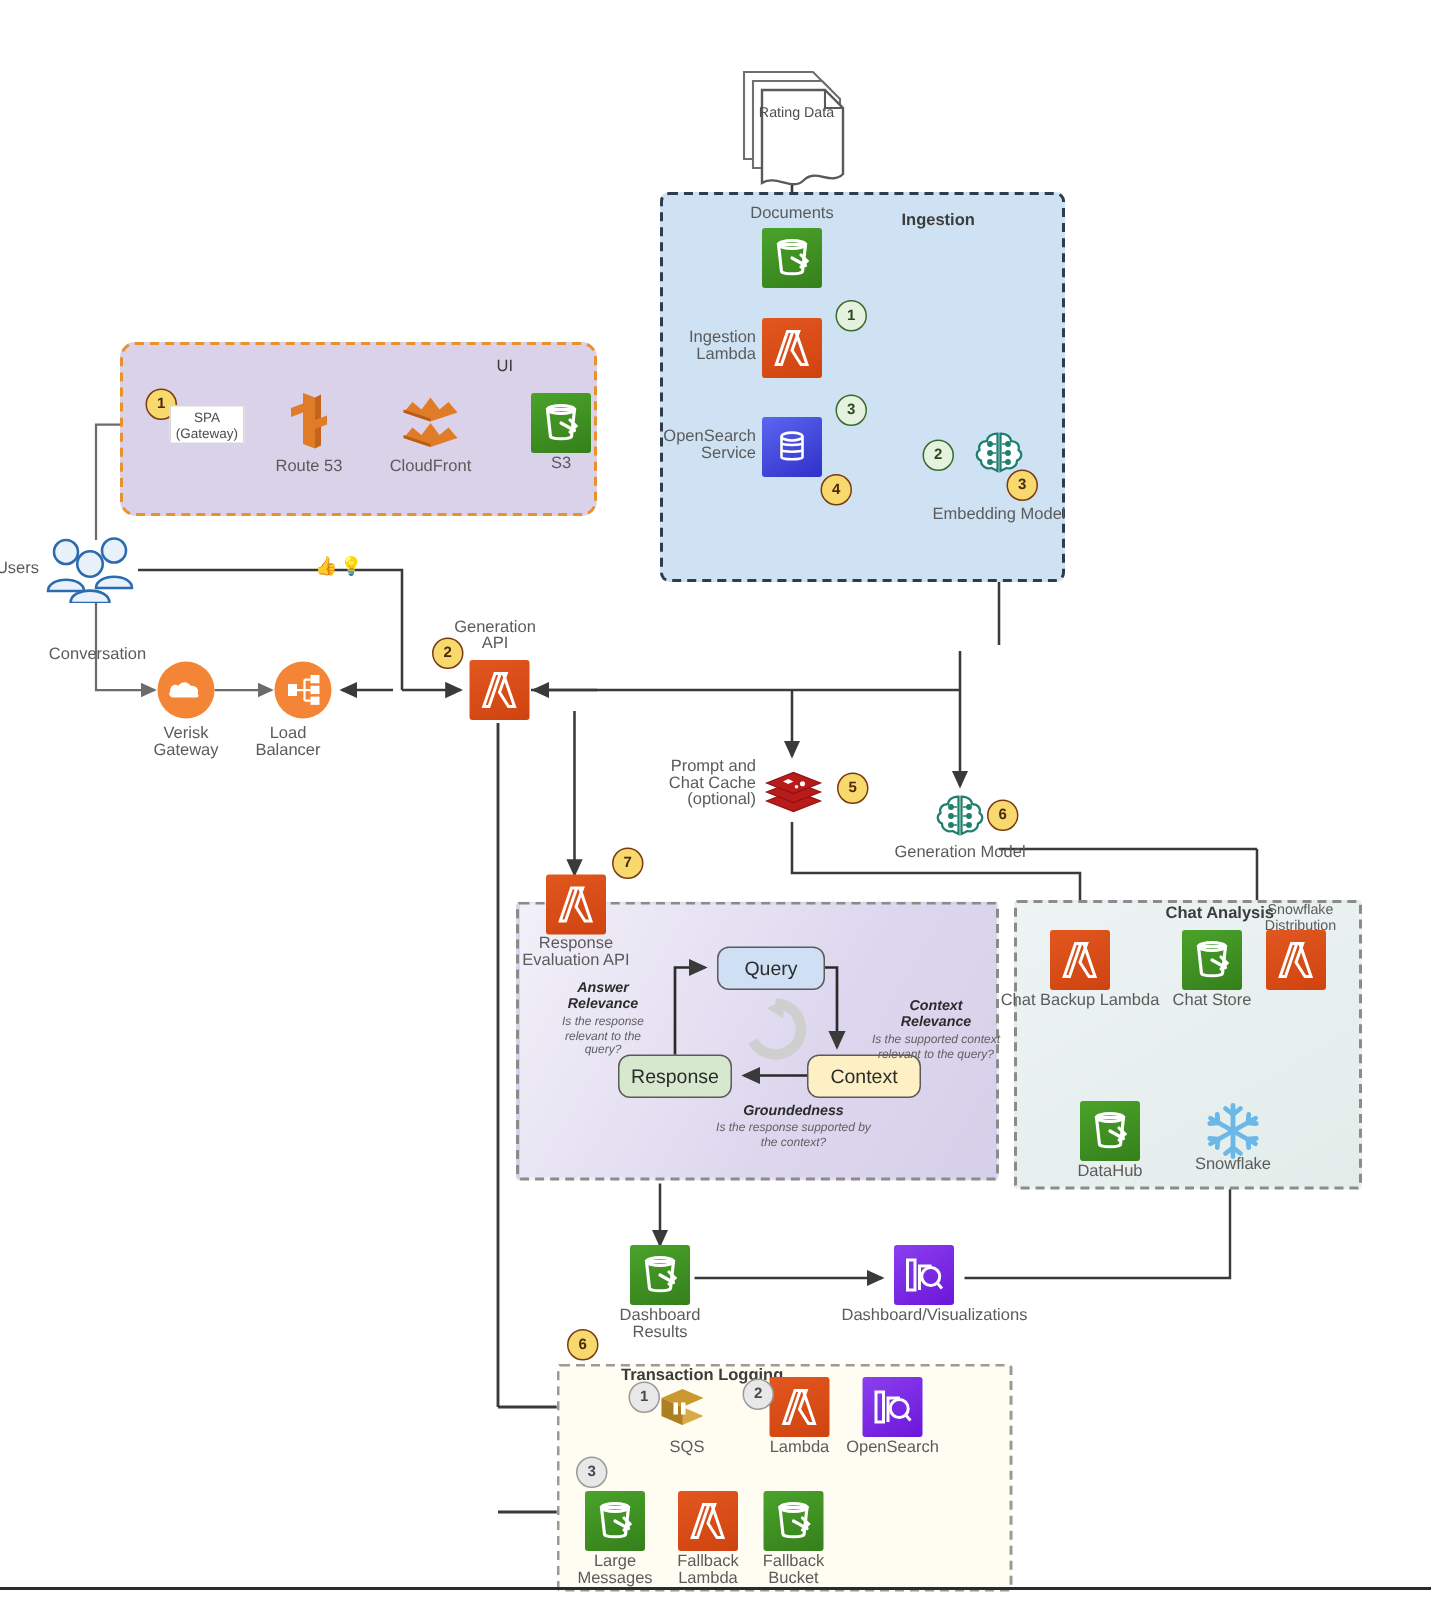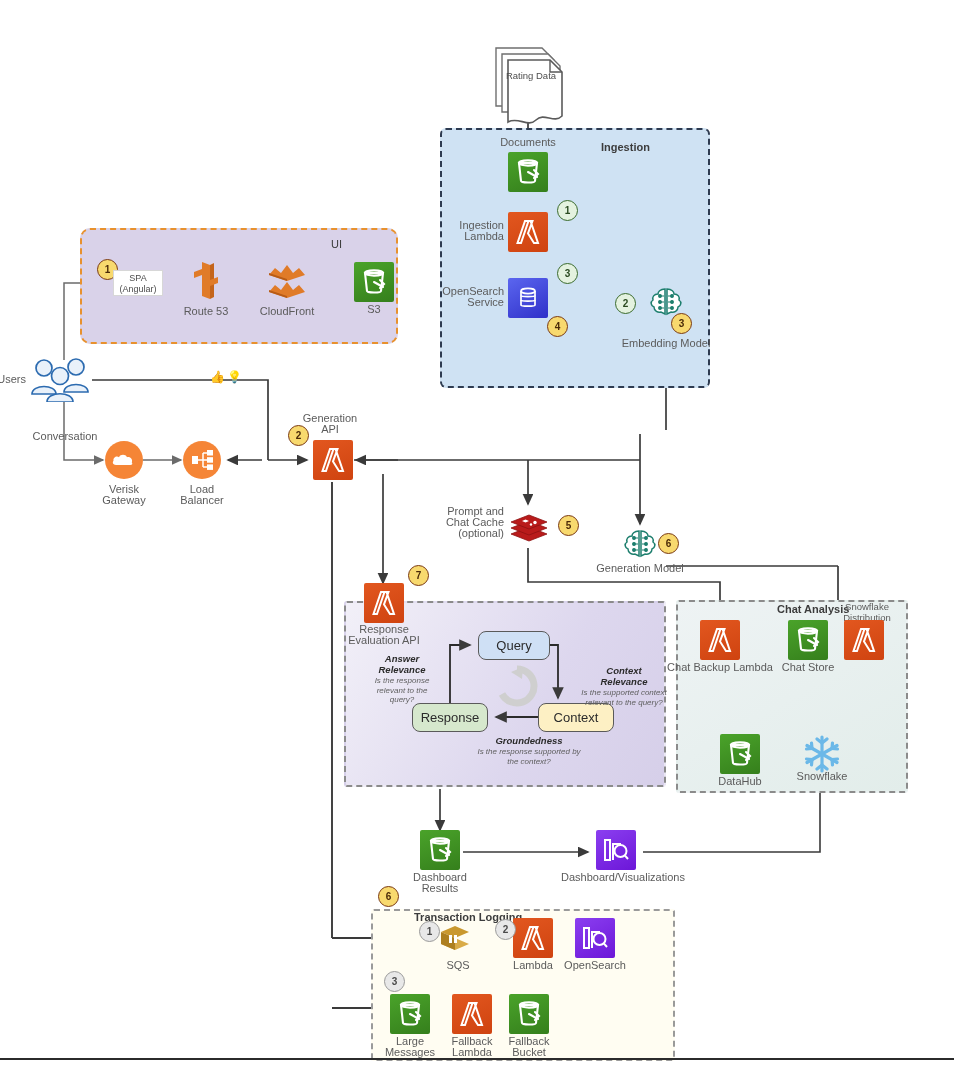--- a/index.html
+++ b/index.html
@@ -324,21 +324,21 @@
     </svg>
   </div>
   <div class="lbl" style="left:611px; top:338px; width:110px;">Embedding Model</div>
   <div class="badge green" style="left:615px; top:293px;">2</div>
   <div class="badge yellow" style="left:671px; top:313px;">3</div>
 
   <div class="zone zone-ui"></div>
   <div class="zone-title plain" style="left:331px; top:238px;">UI</div>
   <div class="badge yellow" style="left:97px; top:259px;">1</div>
   <div class="spa-box">SPA
-(Angular)</div>
+(Gateway)</div>
 
   <div class="node" style="left:191px; top:260px;">
     <svg width="30" height="42" viewBox="0 0 30 42">
       <g fill="#e07b28">
         <path d="M11,2 L19,5 L19,39 L11,36 Z"></path>
         <path d="M19,5 L23,3 L23,37 L19,39 Z" fill="#c4641a"></path>
         <path d="M3,12 L11,9 L11,15 L3,18 Z"></path>
         <path d="M19,20 L27,17 L27,23 L19,26 Z"></path>
       </g>
     </svg>
@@ -410,21 +410,21 @@
           <rect x="24" y="9" width="6" height="5.5"></rect>
           <rect x="24" y="16.2" width="6" height="5.5"></rect>
           <rect x="24" y="23.4" width="6" height="5.5"></rect>
         </g>
         <g stroke="#ffffff" stroke-width="1.5" fill="none">
           <path d="M15,19 L20,19 M20,12 L20,26 M20,12 L24,12 M20,19 L24,19 M20,26 L24,26"></path>
         </g>
       </svg>
     </div>
   </div>
-  <div class="lbl" style="left:147px; top:484px;">Load
+  <div class="lbl" style="left:137px; top:484px;">Load
 Balancer</div>
 
   <div class="node" style="left:313px; top:440px;">
     <div class="sq lambda">
       <div class="gl-lambda">
         <svg viewBox="0 0 40 40">
           <path d="M13,31 L20.5,9 L24.5,9 L20,21.5 L26,31 L30,31 L22.5,9 L17,9 L9.5,31 Z" fill="none" stroke="#ffffff" stroke-width="2"></path>
         </svg>
       </div>
     </div>

